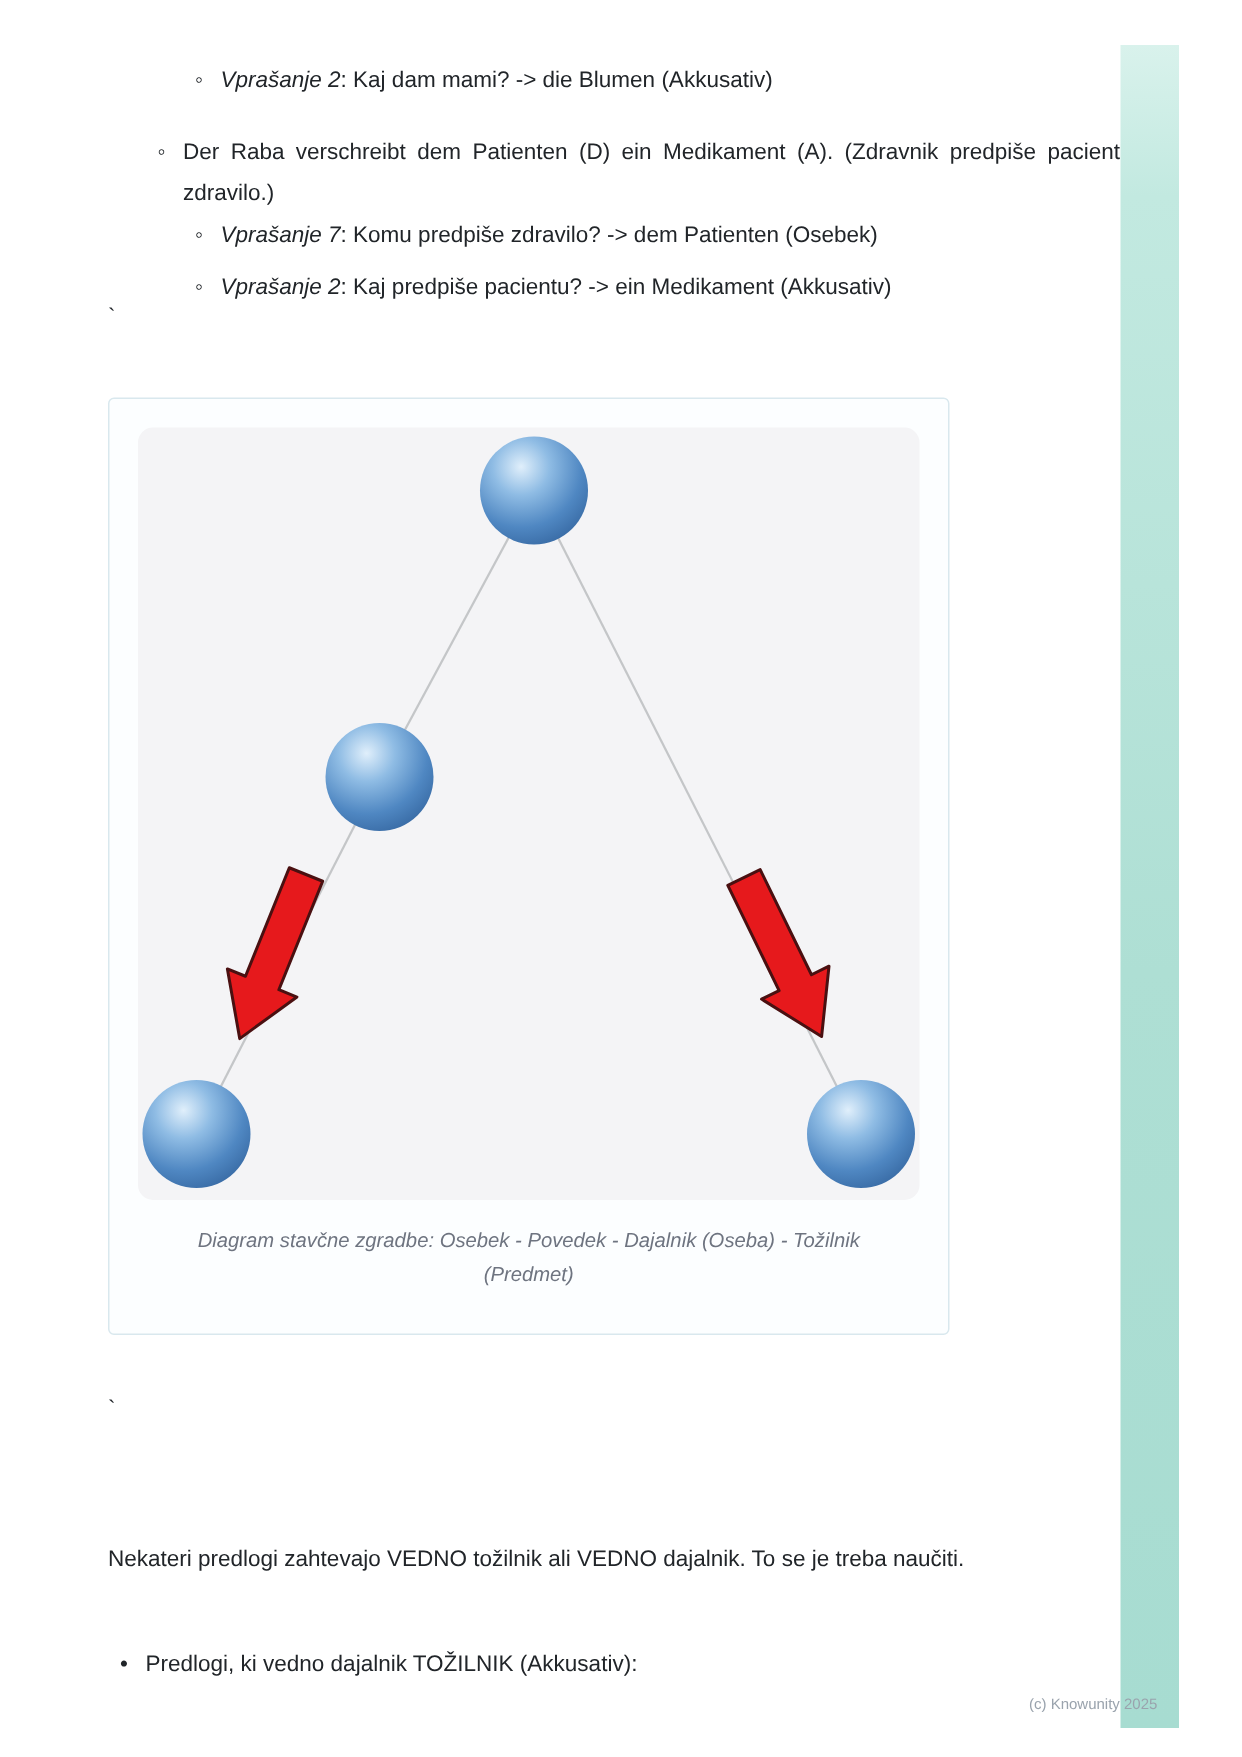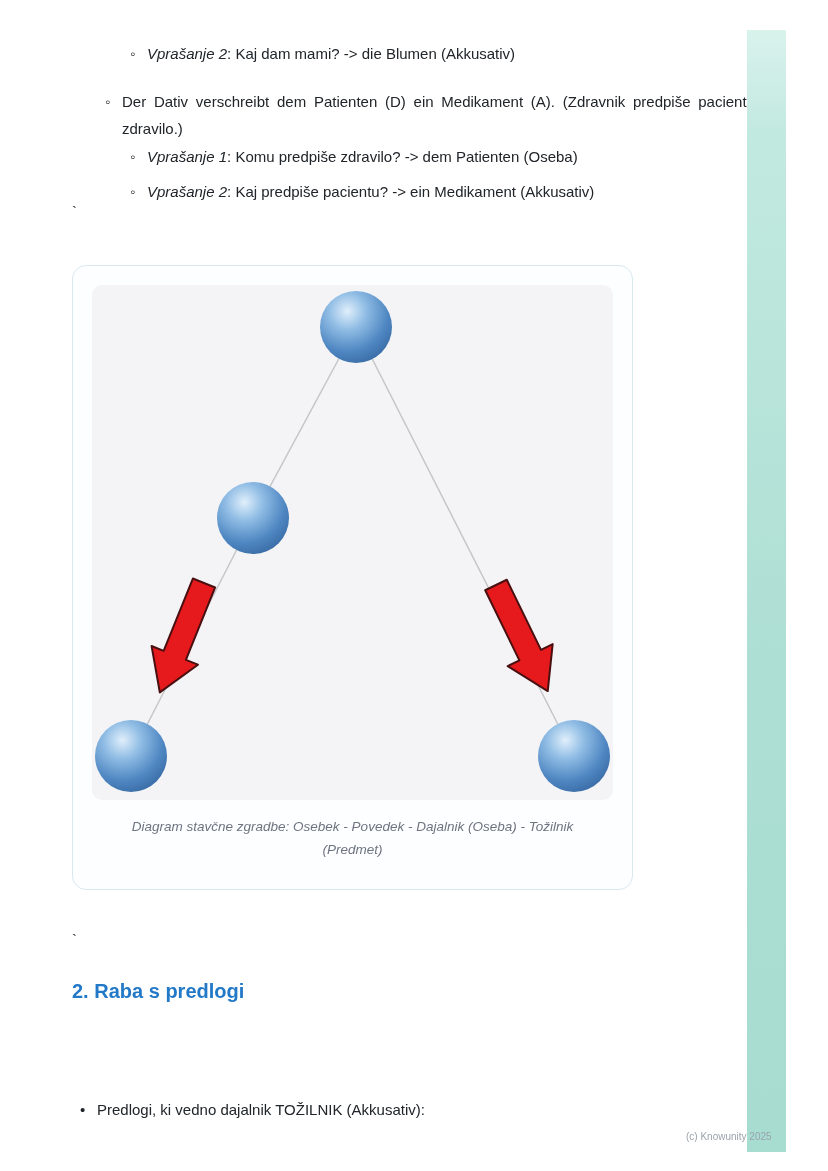--- a/index.html
+++ b/index.html
@@ -36,21 +36,21 @@
     color: #212529;
   }
   .card {
     position: absolute;
     left: 72px;
     top: 265px;
     width: 561px;
     height: 625px;
     background: #fcfeff;
     border: 1px solid #d9e8ee;
-    border-radius: 14px;
+    border-radius: 4px;
   }
   .diagram-area {
     width: 521px;
     height: 515px;
     margin: 19px auto 0 auto;
     background: #f4f4f6;
     border-radius: 10px;
     overflow: hidden;
   }
   .diagram-area svg { display: block; width: 521px; height: 515px; }
@@ -103,26 +103,26 @@
 
 <div class="page">
 
   <div class="row" style="top:40px; left:130px; width:580px;">
     <span class="marker">◦</span>
     <span class="text"><i>Vprašanje 2</i><span>: Kaj dam mami? -&gt; </span><b>die Blumen</b><span> (Akkusativ)</span></span>
   </div>
 
   <div class="row justify" style="top:88px; left:105px; width:650px;">
     <span class="marker">◦</span>
-    <span class="text"><span>Der Dativ verschreibt </span><b>dem Patienten</b><span> (D) </span><b>ein Medikament</b><span> (A). (Zdravnik predpiše pacientu zdravilo.)</span></span>
+    <span class="text"><span>Der Raba verschreibt </span><b>dem Patienten</b><span> (D) </span><b>ein Medikament</b><span> (A). (Zdravnik predpiše pacientu zdravilo.)</span></span>
   </div>
 
   <div class="row" style="top:143px; left:130px; width:600px;">
     <span class="marker">◦</span>
-    <span class="text"><i>Vprašanje 1</i><span>: Komu predpiše zdravilo? -&gt; </span><b>dem Patienten</b><span> (Oseba)</span></span>
+    <span class="text"><i>Vprašanje 7</i><span>: Komu predpiše zdravilo? -&gt; </span><b>dem Patienten</b><span> (Osebek)</span></span>
   </div>
 
   <div class="row" style="top:178px; left:130px; width:600px;">
     <span class="marker">◦</span>
     <span class="text"><i>Vprašanje 2</i><span>: Kaj predpiše pacientu? -&gt; </span><b>ein Medikament</b><span> (Akkusativ)</span></span>
   </div>
 
   <div class="stray" style="top:202px; left:72px;">`</div>
 
   <figure class="card">
@@ -151,22 +151,22 @@
           <circle cx="39" cy="471" r="36" fill="url(#sphereGrad)"></circle>
           <circle cx="482" cy="471" r="36" fill="url(#sphereGrad)"></circle>
         </g>
       </svg>
     </div>
     <figcaption class="caption">Diagram stavčne zgradbe: Osebek - Povedek - Dajalnik (Oseba) - Tožilnik (Predmet)</figcaption>
   </figure>
 
   <div class="stray" style="top:930px; left:72px;">`</div>
 
-  <h2 class="heading">2. Raba s predlogi</h2>
 
+  <p class="paragraph">Nekateri predlogi zahtevajo VEDNO tožilnik ali VEDNO dajalnik. To se je treba naučiti.</p>
 
   <div class="row" style="top:1096px; left:80px; width:640px;">
     <span class="marker">•</span>
     <span class="text"><b>Predlogi, ki vedno dajalnik TOŽILNIK (Akkusativ):</b></span>
   </div>
 
   <div class="side-bar"></div>
   <div class="footer">(c) Knowunity 2025</div>
 
 </div>

